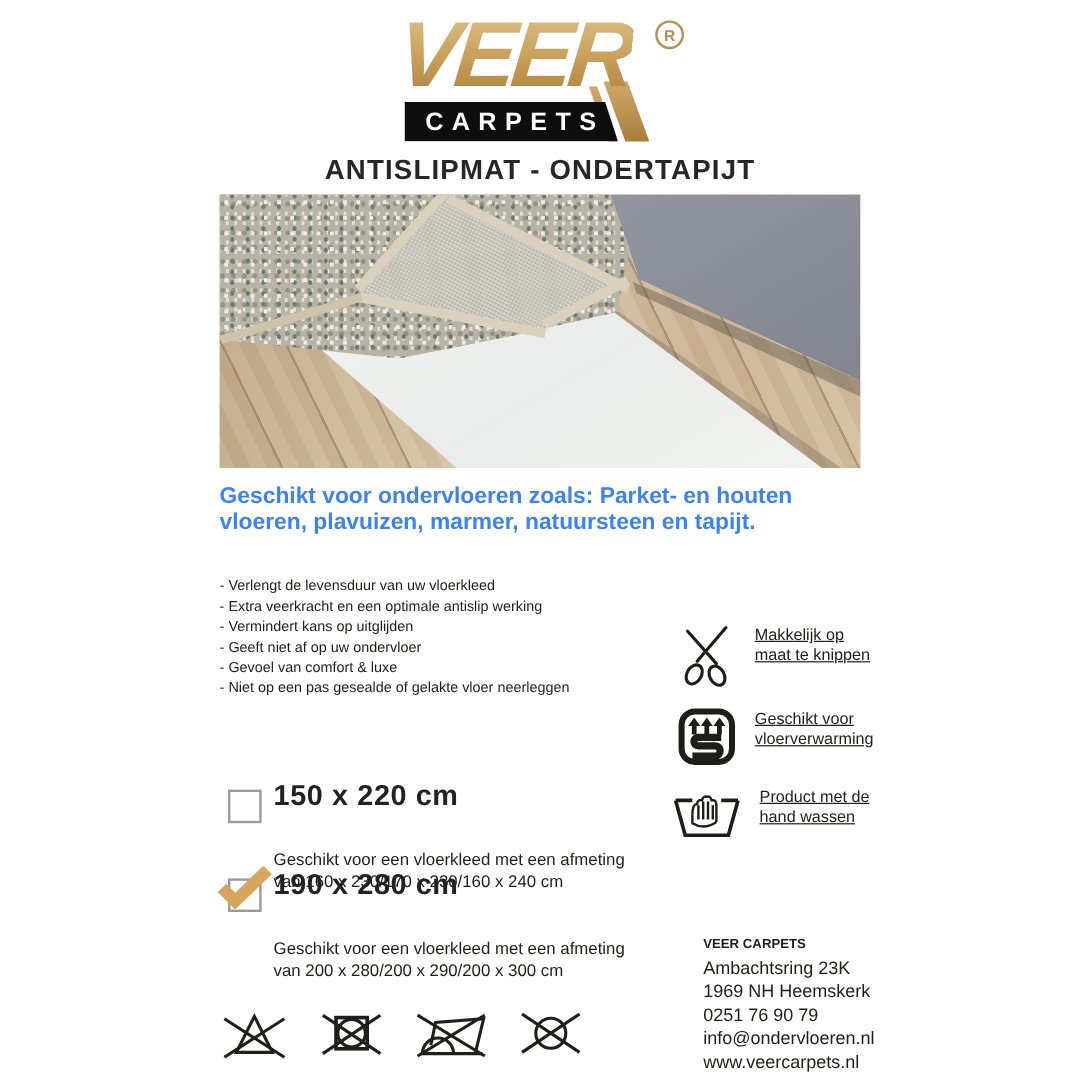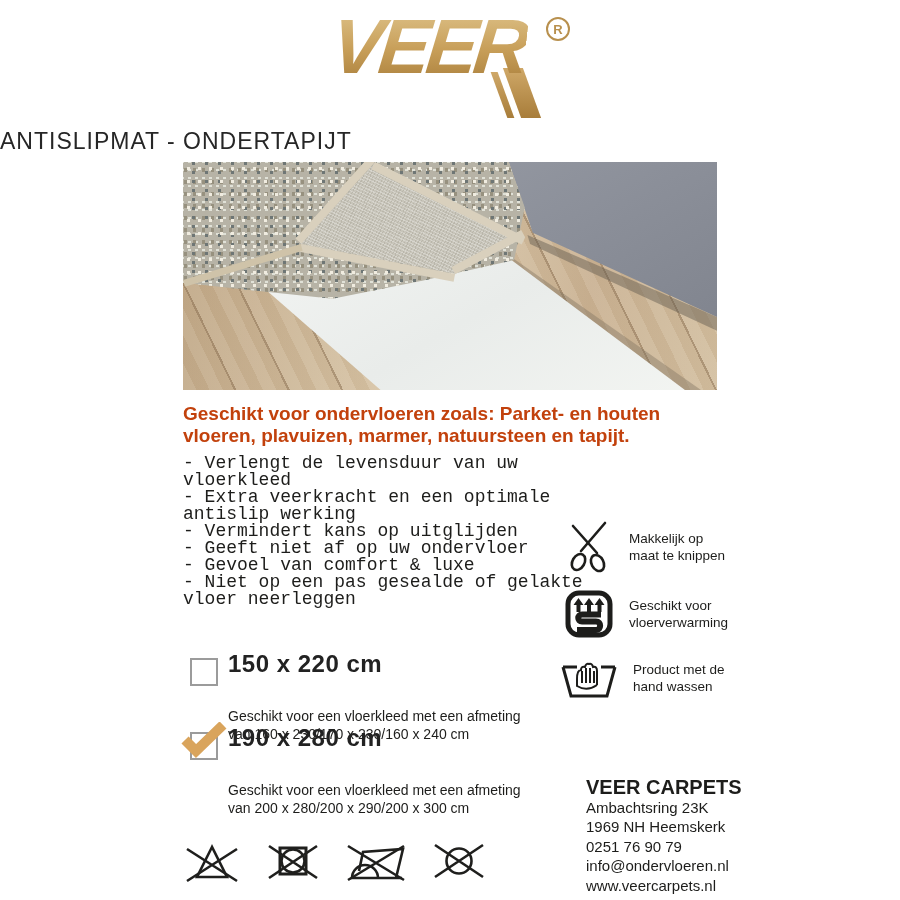--- a/index.html
+++ b/index.html
@@ -25,22 +25,22 @@
     display:flex; align-items:center; justify-content:center;
   }
   .logo-bar span{ color:#fff; font-weight:bold; font-size:21px; letter-spacing:7px; padding-left:6px; }
   .registered-badge{
     position:absolute; left:546px; top:17px; width:24px; height:24px;
     border:2.5px solid #b8904e; border-radius:50%;
     display:flex; align-items:center; justify-content:center;
     color:#b8904e; font-weight:bold; font-size:13px;
   }
   .page-title{
-    position:absolute; left:0; top:128px; width:900px; text-align:left;
-    font-size:23px; font-weight:normal; color:#262626; letter-spacing:1px;
+    position:absolute; left:0; top:128px; width:900px; text-align:center;
+    font-size:23px; font-weight:bold; color:#262626; letter-spacing:1px;
   }
 
   
   .photo{ position:absolute; left:183px; top:162px; width:534px; height:228px; overflow:hidden; background:#d2bc9c; }
   .ph { position:absolute; inset:0; }
   .ph-floor{
     background:
       repeating-linear-gradient(64deg, rgba(125,98,70,0) 0 46px, rgba(125,98,70,0.40) 46px 48px),
       repeating-linear-gradient(64deg, rgba(255,255,255,0.07) 0 12px, rgba(160,130,95,0.10) 12px 24px),
       linear-gradient(100deg,#bfa685,#d9c6a8 45%,#cab293 75%,#d3bfa0);
@@ -77,54 +77,57 @@
   }
   .bind{ position:absolute; height:8px; background:#d9d0bd; transform-origin:0 0; }
   .bind-1{ left:192px; top:0; width:168px; transform:rotate(26.6deg); }
   .bind-2{ left:192px; top:0; width:110px; transform:rotate(132deg); }
   .bind-3{ left:342px; top:75px; width:79px; transform:rotate(152deg); }
   .bind-4{ left:118px; top:82px; width:157px; transform:rotate(11deg); }
   .bind-5{ left:0; top:118px; width:123px; height:7px; background:#cfc3a9; transform:rotate(-17deg); }
 
   
   .pre{ white-space:pre-line; }
-  .intro-heading{ position:absolute; left:183px; top:403px; width:530px; font-size:19px; font-weight:bold; line-height:22px; color:#c2410c; }
-  .features{ position:absolute; left:183px; top:455px; width:430px; font-size:18px; line-height:17px; list-style:none;font-family:Liberation Mono, monospace; }
-
-  .badge-row{ position:absolute; display:flex; align-items:center; }
+  .intro-heading{ position:absolute; left:183px; top:403px; width:530px; font-size:19px; font-weight:bold; line-height:22px; color:#3b82f6; }
+  .features{ position:absolute; left:183px; top:480px; width:430px; font-size:12px; line-height:17px; list-style:none; }
+
+  .badge-row{ position:absolute; display:flex; align-items:flex-start;text-decoration:underline; }
   .badge-icon{ flex:none; display:flex; align-items:center; justify-content:center; }
   .badge-label{ font-size:13.5px; line-height:17px; margin-left:14px; }
   .badge-1{ left:563px; top:520px; } .badge-1 .badge-icon{ width:52px; }
   .badge-2{ left:563px; top:590px; } .badge-2 .badge-icon{ width:52px; }
   .badge-3{ left:559px; top:655px; } .badge-3 .badge-icon{ width:60px; }
 
   
   .size-row{ position:absolute; left:187px; width:400px; }
   .size-row-1{ top:650px; } .size-row-2{ top:724px; }
   .size-box{ position:absolute; left:3px; top:8px; width:28px; height:28px; background:#fff; border:2px solid #9b9b9b; }
   .size-check{ position:absolute; left:-6px; top:-2px; }
   .size-label{ position:absolute; left:41px; top:0; font-size:24px; font-weight:bold; letter-spacing:0.5px; color:#222; }
   .size-desc{ position:absolute; left:41px; top:29px; font-size:14px; line-height:18px;margin-top:28px; }
 
   
   .care-row{ position:absolute; left:183px; top:838px; display:flex; gap:24px; align-items:center; }
   .care-row span{ display:inline-flex; }
 
   
   .contact{ position:absolute; left:586px; top:778px; font-size:15px; line-height:19.5px; }
-  .contact .c-name{ font-weight:bold; font-size:20px; }
+  .contact .c-name{ font-weight:bold; font-size:11px; }
 </style>
 </head>
 <body>
 
 <div id="canvas">
 
   <div class="logo-stripe stripe-b"></div>
   <div class="logo-stripe stripe-a"></div>
   <div class="logo-wordmark">VEER</div>
+  <div class="logo-bar">
+    <span>CARPETS</span>
+  </div>
   <div class="registered-badge">R</div>
 
   <div class="page-title">ANTISLIPMAT - ONDERTAPIJT</div>
 
   <div class="photo">
     <div class="ph ph-floor"></div>
     <div class="ph ph-sofa-shadow"></div>
     <div class="ph ph-sofa"></div>
     <div class="ph ph-mat-shadow"></div>
     <div class="ph ph-mat"></div>

